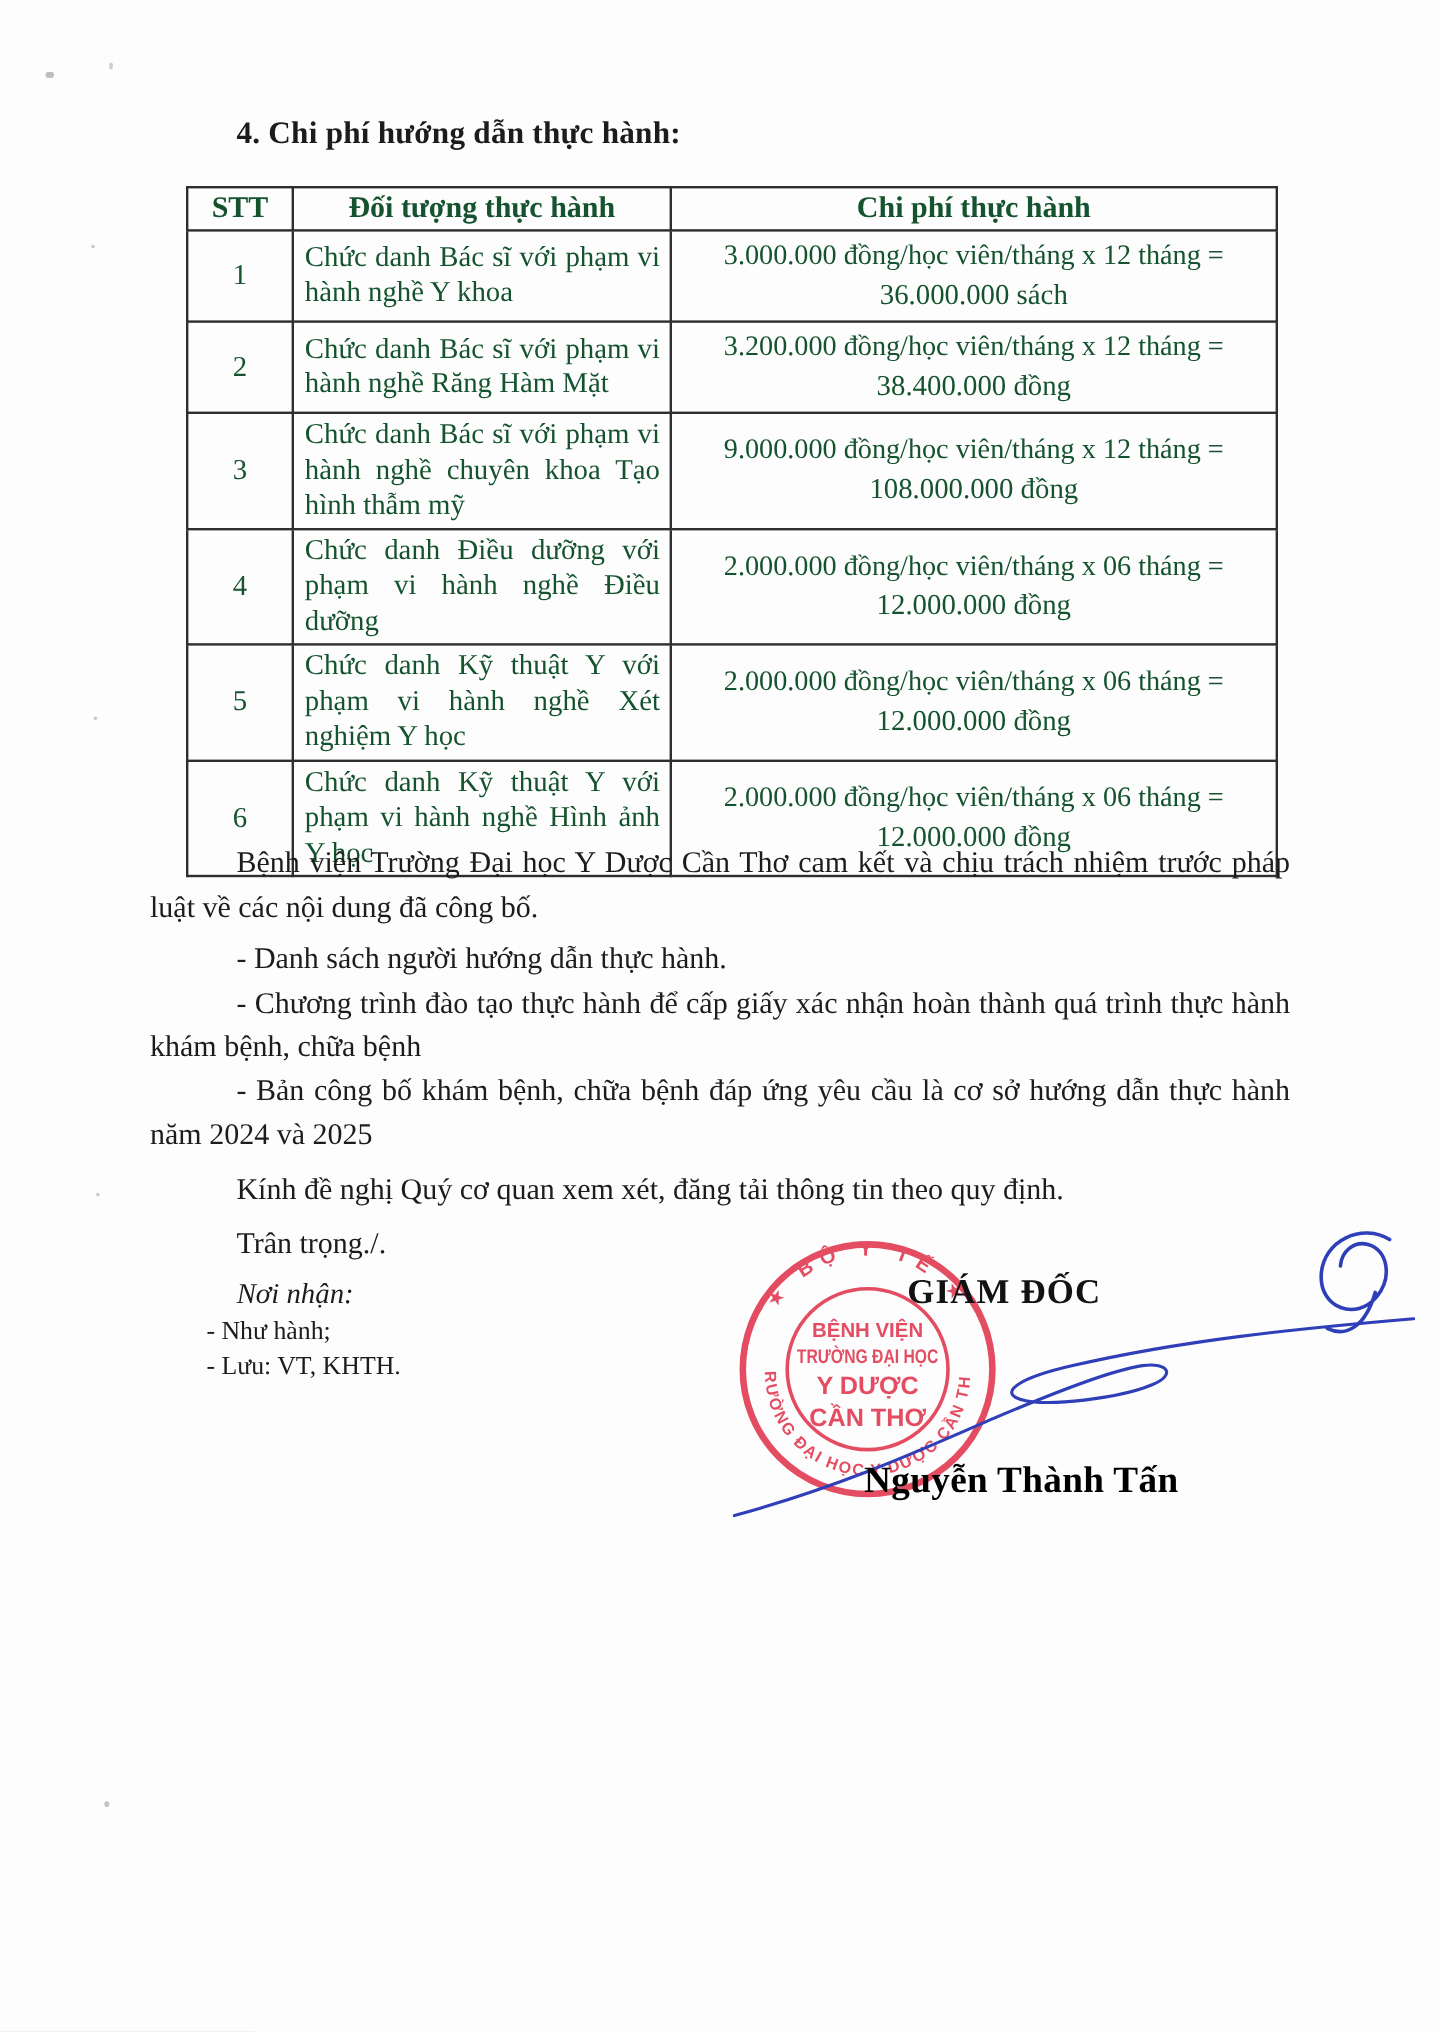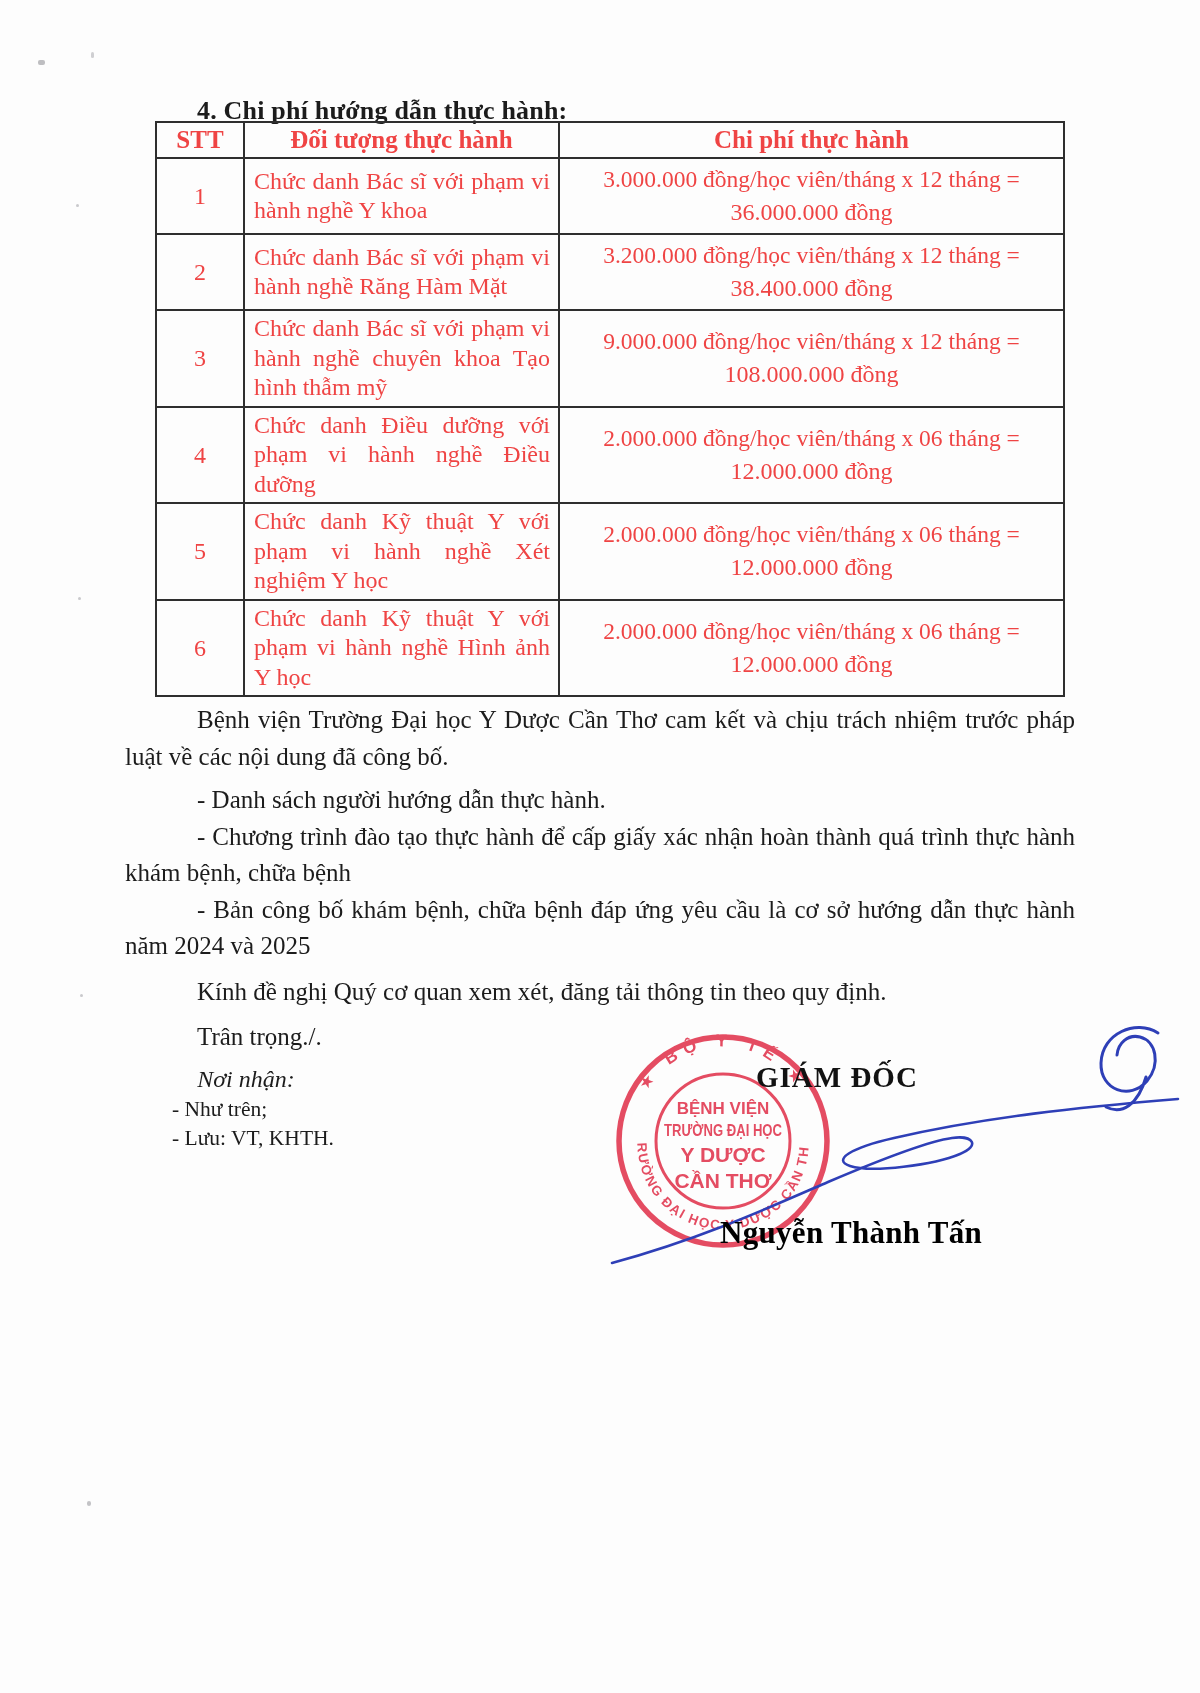--- a/index.html
+++ b/index.html
@@ -12,23 +12,23 @@
     color:#1c1c1c;
     overflow:hidden;
   }
   
   .section-title{
     position:absolute;left:197px;top:96px;
     font-size:26px;font-weight:bold;letter-spacing:.2px;
   }
   
   table.cost-table{
-    position:absolute;left:155px;top:121px;
+    position:absolute;left:155px;top:155px;
     width:908px;border-collapse:collapse;
-    font-size:24px;color:#ef4444;
+    font-size:24px;color:#14532d;
     table-layout:fixed;
   }
   .cost-table col.c1{width:88px;}
   .cost-table col.c2{width:315px;}
   .cost-table col.c3{width:505px;}
   .cost-table th,.cost-table td{
     border:2px solid #2e2e2e;
     vertical-align:middle;
     padding:2px 6px;
   }
@@ -106,21 +106,21 @@
         <th>Đối tượng thực hành</th>
         <th>Chi phí thực hành</th>
       </tr>
     </thead>
     <tbody>
       <tr>
         <td class="stt">1</td>
         <td class="subject">Chức danh Bác sĩ với phạm vi hành nghề Y khoa</td>
         <td class="cost">
           <div class="l1">3.000.000 đồng/học viên/tháng x 12 tháng =</div>
-          <div class="l2">36.000.000 đồng</div>
+          <div class="l2">36.000.000 sách</div>
         </td>
       </tr>
       <tr>
         <td class="stt">2</td>
         <td class="subject">Chức danh Bác sĩ với phạm vi hành nghề Răng Hàm Mặt</td>
         <td class="cost">
           <div class="l1">3.200.000 đồng/học viên/tháng x 12 tháng =</div>
           <div class="l2">38.400.000 đồng</div>
         </td>
       </tr>
@@ -163,21 +163,21 @@
     <p class="indent justify p-commit">Bệnh viện Trường Đại học Y Dược Cần Thơ cam kết và chịu trách nhiệm trước pháp luật về các nội dung đã công bố.</p>
     <p class="indent attach-item attach-first">- Danh sách người hướng dẫn thực hành.</p>
     <p class="indent justify attach-item">- Chương trình đào tạo thực hành để cấp giấy xác nhận hoàn thành quá trình thực hành khám bệnh, chữa bệnh</p>
     <p class="indent justify attach-item">- Bản công bố khám bệnh, chữa bệnh đáp ứng yêu cầu là cơ sở hướng dẫn thực hành năm 2024 và 2025</p>
     <p class="indent p-request">Kính đề nghị Quý cơ quan xem xét, đăng tải thông tin theo quy định.</p>
     <p class="indent p-closing">Trân trọng./.</p>
   </div>
 
   <div class="recipients">
     <div class="label">Nơi nhận:</div>
-    <div class="item">- Như trên;</div>
+    <div class="item">- Như hành;</div>
     <div class="item">- Lưu: VT, KHTH.</div>
   </div>
 
   <div class="sign-area">
 
     <svg class="stamp-svg" width="226" height="226" viewBox="0 0 226 226" opacity="0.92">
       <circle class="ring" cx="113" cy="113" r="104" stroke-width="5.5"></circle>
       <circle class="ring" cx="113" cy="113" r="67" stroke-width="3"></circle>
       <defs>
         <path id="arcTop" d="M 26.5,105 A 86.5,86.5 0 0 1 199.5,105"></path>

